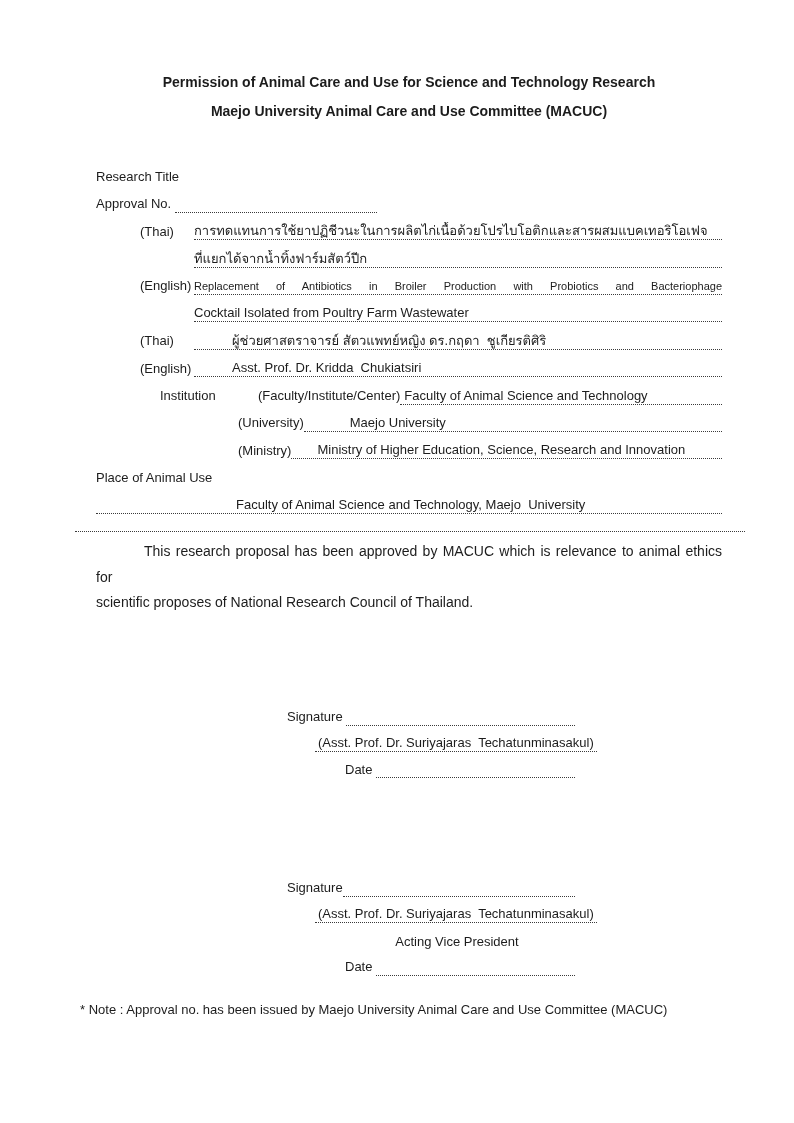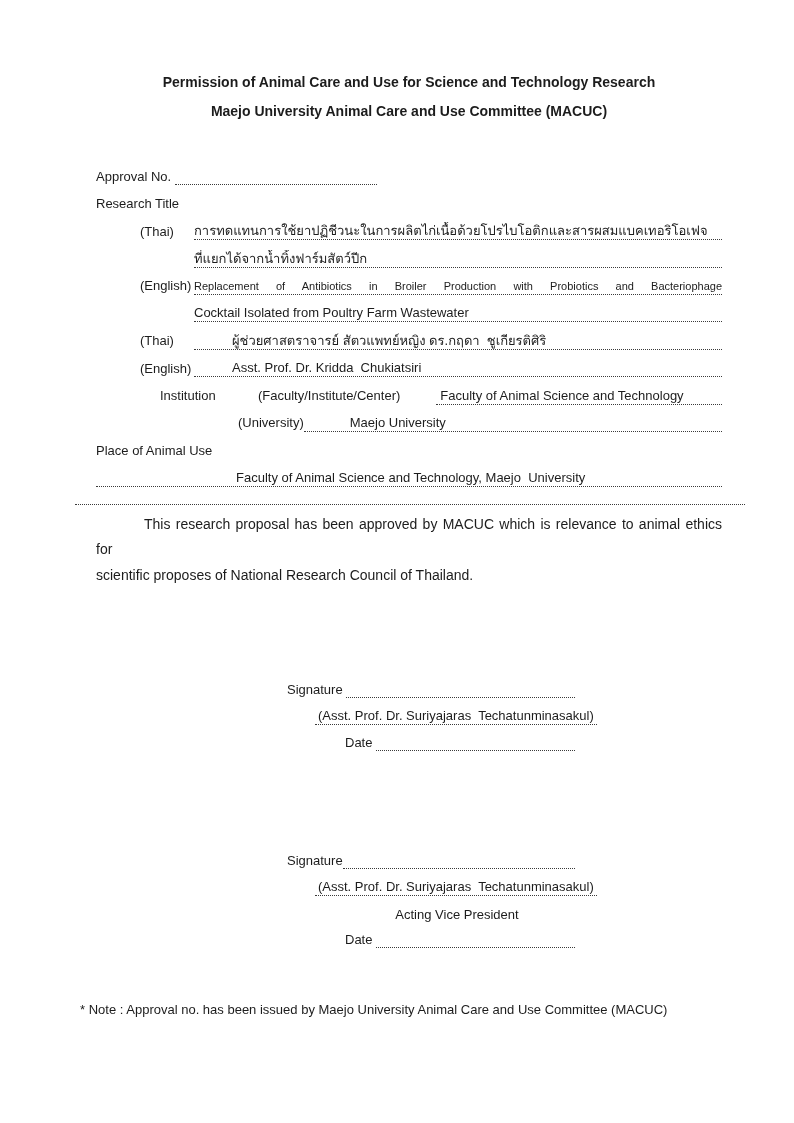--- a/index.html
+++ b/index.html
@@ -45,21 +45,21 @@
     line-height: 17px;
   }
   .fill-fixed { flex: 0 0 auto; }
   .just {
     white-space: normal;
     text-align: justify;
     text-align-last: justify;
     font-size: 11px;
     height: 17px;
   }
-  .pl4  { padding-left: 4px; margin-left: 36px; }
+  .pl4  { padding-left: 4px; }
   .pl26 { padding-left: 26px; }
   .pl38 { padding-left: 38px; }
   .pl46 { padding-left: 46px; }
   .pl140 { padding-left: 140px; }
   .sep-line {
     height: 18px;
     border-bottom: 1.5px dotted #3a3a3a;
     margin-left: -21px;
     margin-right: -23px;
   }
@@ -104,30 +104,30 @@
 <div class="page">
 
   <div class="doc-title">
     <div>Permission of Animal Care and Use for Science and Technology Research</div>
     <div>Maejo University Animal Care and Use Committee (MACUC)</div>
   </div>
 
   <div class="form-rows">
 
     <div class="row">
+      <span class="lbl">Research Title</span>
+    </div>
+
+    <div class="row">
       <span class="lbl">Approval No.</span>
       <span class="lbl"> </span>
       <span class="fill fill-fixed" style="width:202px;"></span>
     </div>
 
     <div class="row">
-      <span class="lbl">Research Title</span>
-    </div>
-
-    <div class="row">
       <span class="ind1"></span>
       <span class="lbl lang-lbl">(Thai)</span>
       <span class="fill">การทดแทนการใช้ยาปฏิชีวนะในการผลิตไก่เนื้อด้วยโปรไบโอติกและสารผสมแบคเทอริโอเฟจ</span>
     </div>
 
     <div class="row">
       <span class="ind2"></span>
       <span class="fill">ที่แยกได้จากน้ำทิ้งฟาร์มสัตว์ปีก</span>
     </div>
 
@@ -160,20 +160,25 @@
       <span class="lbl">(Faculty/Institute/Center)</span>
       <span class="fill pl4">Faculty of Animal Science and Technology</span>
     </div>
 
     <div class="row">
       <span class="ind3"></span>
       <span class="lbl">(University)</span>
       <span class="fill pl46">Maejo University</span>
     </div>
 
+    <div class="row">
+      <span class="ind3"></span>
+      <span class="lbl">(Ministry)</span>
+      <span class="fill pl26">Ministry of Higher Education, Science, Research and Innovation</span>
+    </div>
 
     <div class="row">
       <span class="lbl">Place of Animal Use</span>
     </div>
 
     <div class="row">
       <span class="fill pl140">Faculty of Animal Science and Technology, Maejo  University</span>
     </div>
 
     <div class="sep-line"></div>

